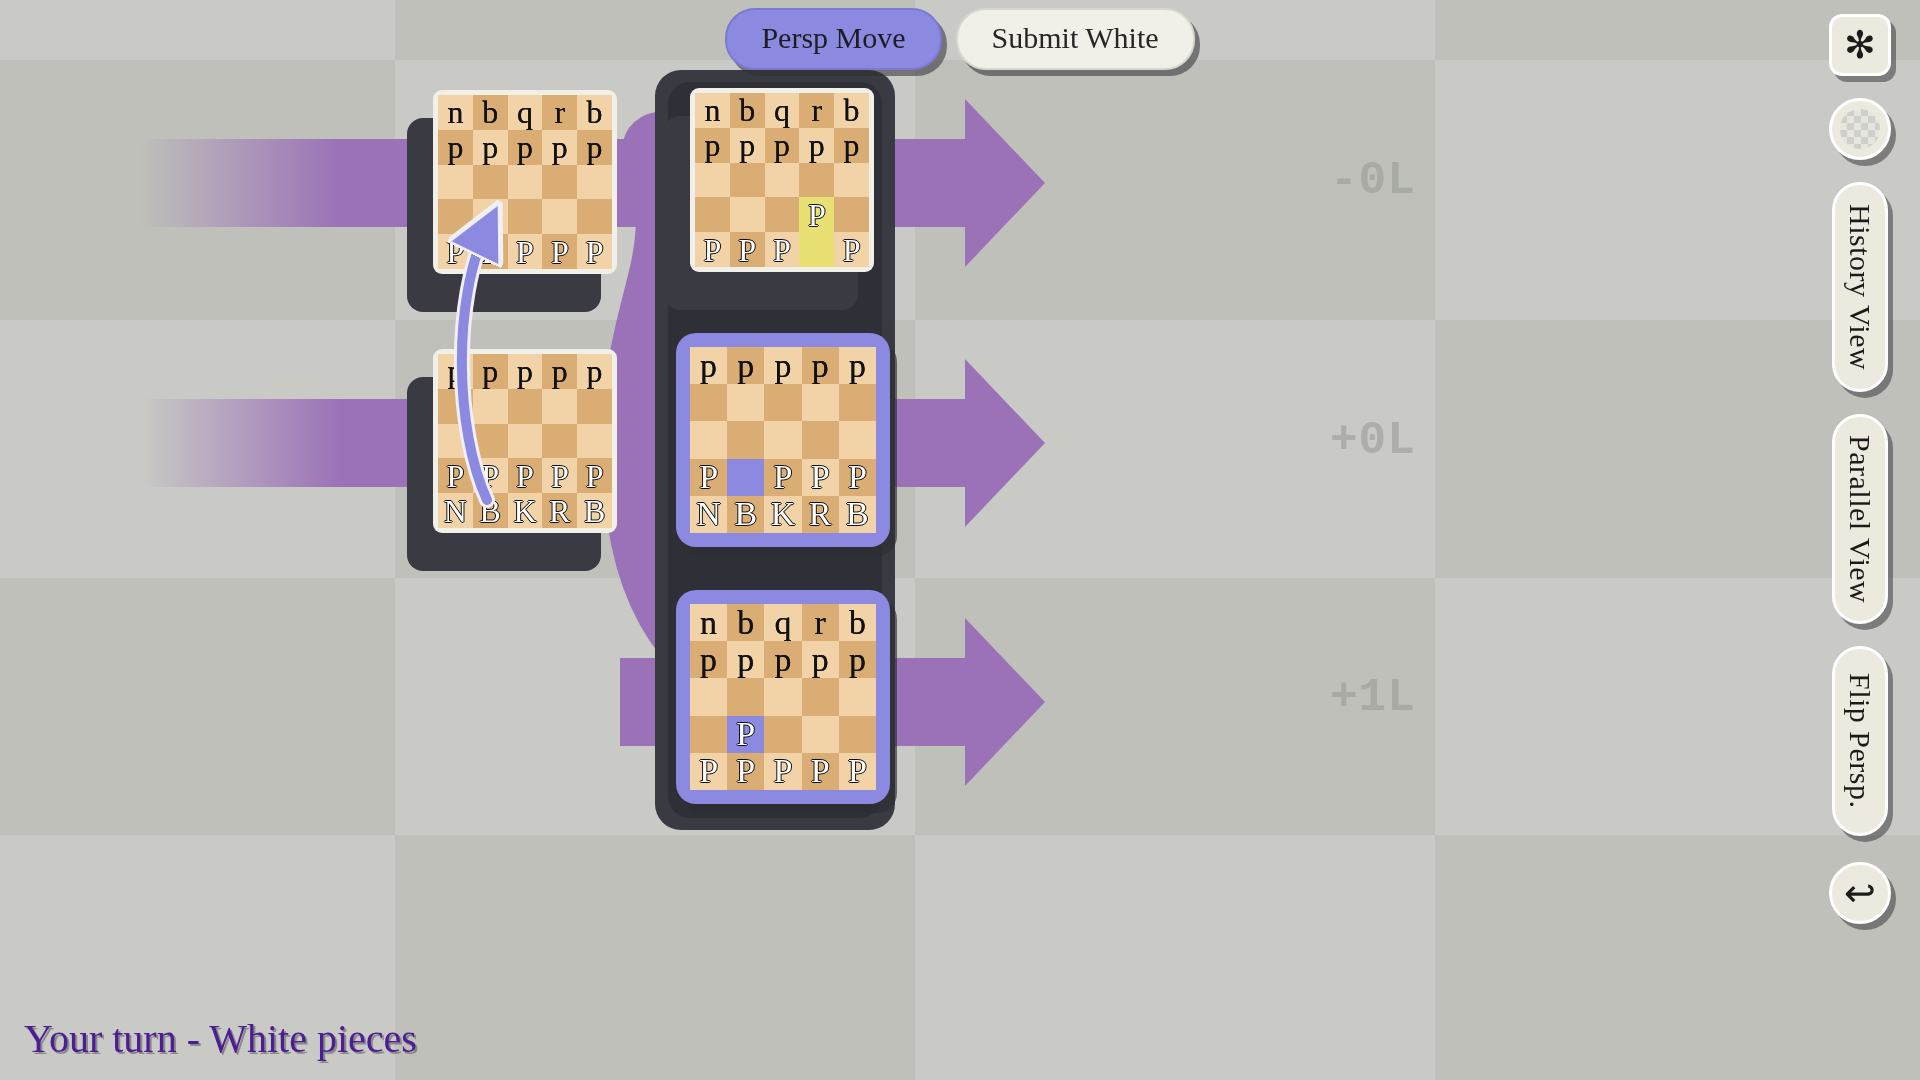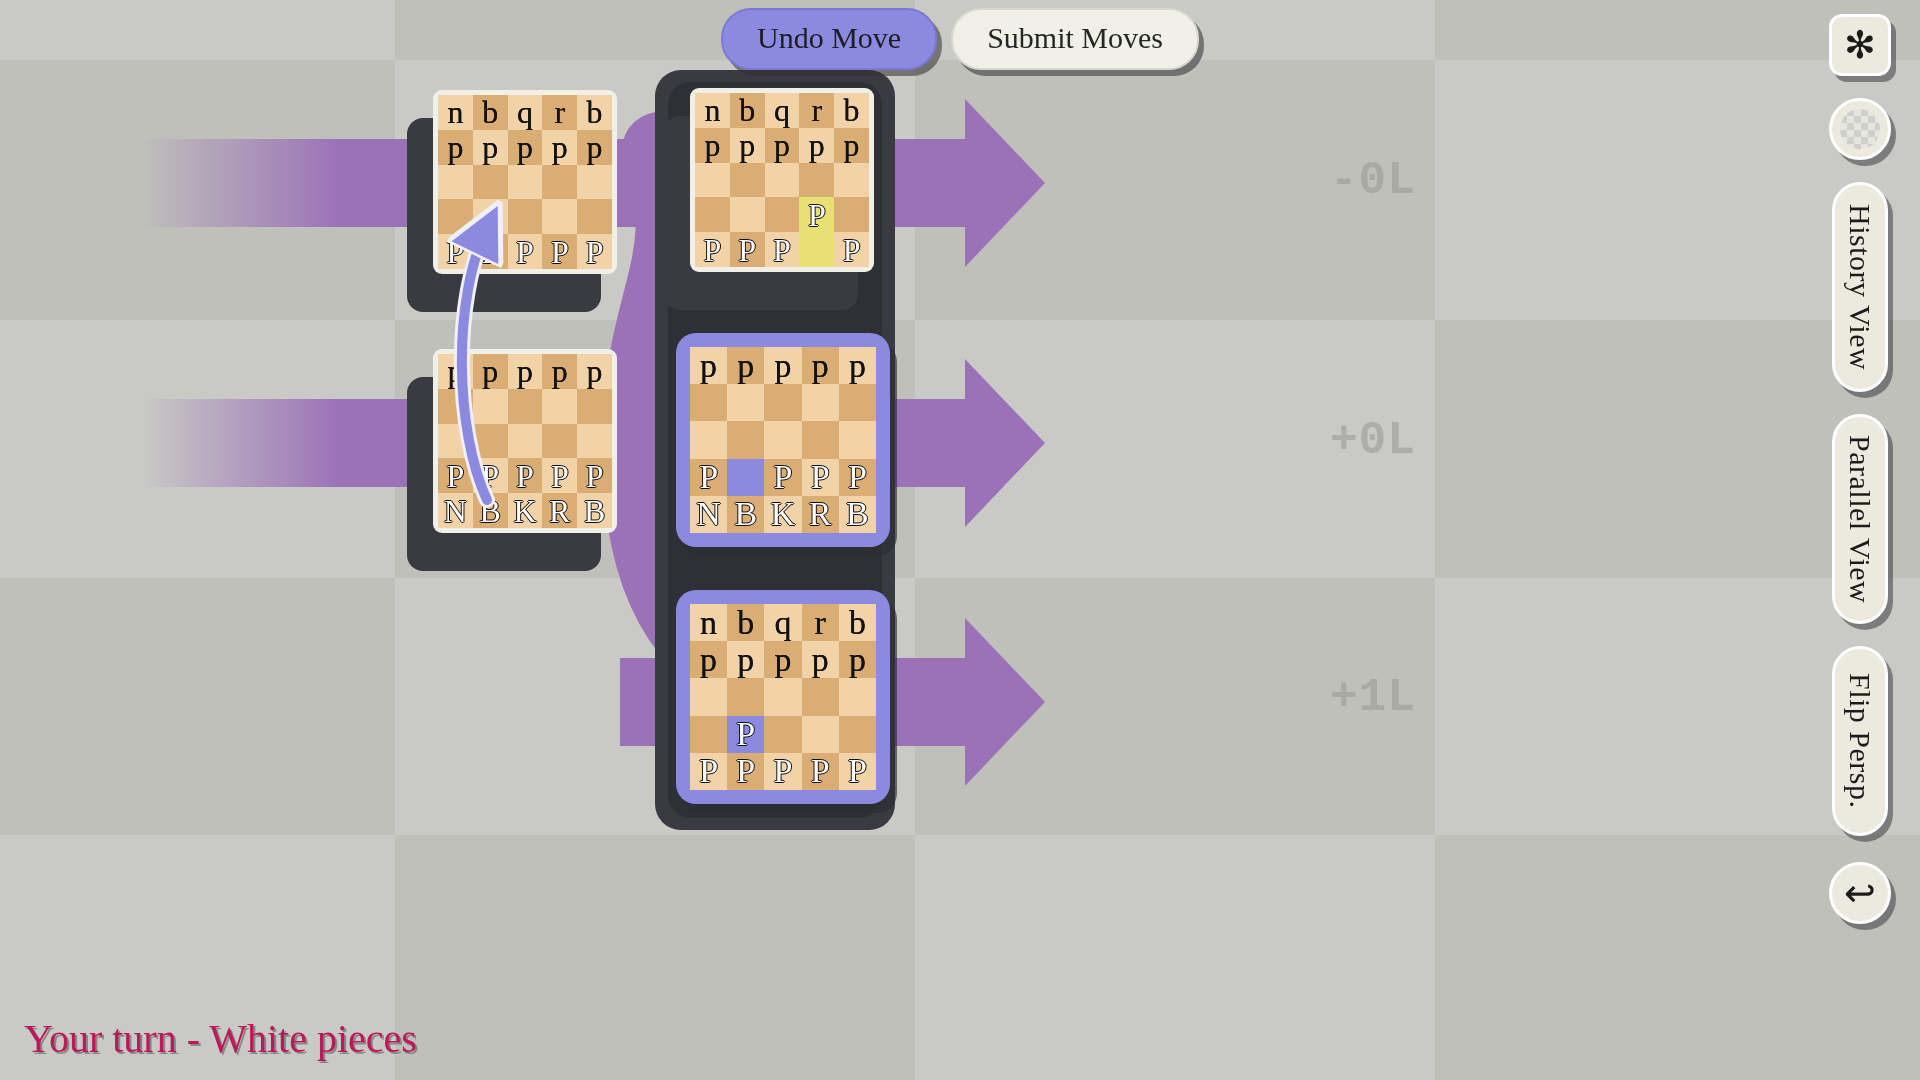--- a/index.html
+++ b/index.html
@@ -115,21 +115,21 @@
     background-size: 14px 14px;
     background-position: 0 0, 7px 7px;
     background-color: #e7e6de;
   }
 
   
   #status {
     position: absolute; left: 24px; bottom: 18px;
     font-family: "Liberation Serif", serif;
     font-size: 40px;
-    color: #be185d;
+    color: #4c1d95;
     text-shadow: 2px 2px 0 rgba(60,60,60,0.45);
     z-index: 35;
   }
 </style>
 </head>
 <body>
 
 <div id="app">
 
   <div id="bg-layer">
@@ -480,22 +480,22 @@
     <defs>
       <marker id="ah" markerWidth="6" markerHeight="6" refX="3" refY="3" orient="auto">
         <path d="M0,0 L6,3 L0,6 Z" fill="#8b8ae0" stroke="#f0eff6" stroke-width="0.5"></path>
       </marker>
     </defs>
     <path d="M 487 500 C 455 430 452 300 487 228" fill="none" stroke="#f0eff6" stroke-width="16" stroke-linecap="round"></path>
     <path d="M 487 500 C 455 430 452 300 487 228" fill="none" stroke="#8b8ae0" stroke-width="10" stroke-linecap="round" marker-end="url(#ah)"></path>
   </svg>
 
   <div class="topbar">
-    <button class="btn-pill btn-undo">Undo Move</button>
-    <button class="btn-pill btn-submit">Submit Moves</button>
+    <button class="btn-pill btn-undo">Persp Move</button>
+    <button class="btn-pill btn-submit">Submit White</button>
   </div>
 
   <div class="sidebar" id="sidebar">
       <button class="side-btn side-square" style="margin-top: 6px;">
         <span>✻</span>
       </button>
       <button class="side-btn side-circle" style="margin-top: 22px;">
         <div class="mini-check"></div>
       </button>
       <button class="side-btn side-tall" style="height: 210px; margin-top: 22px;">

